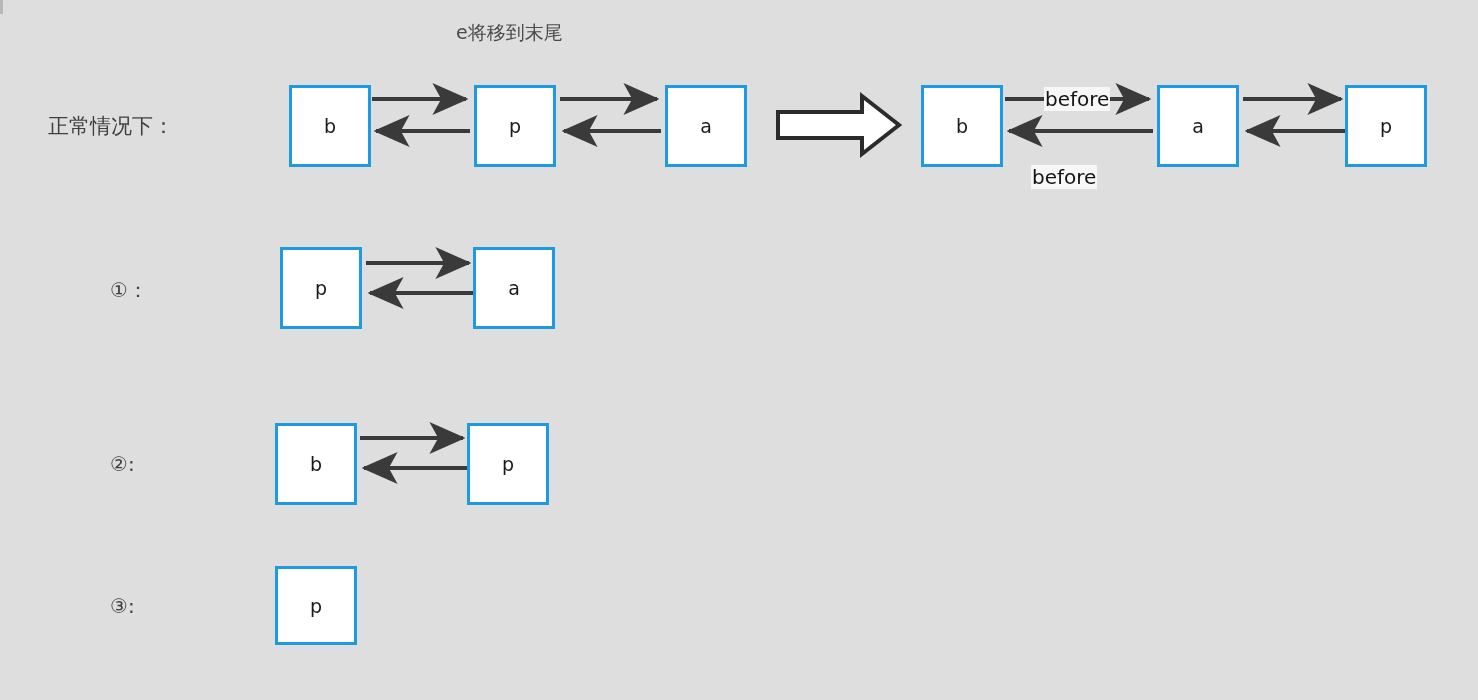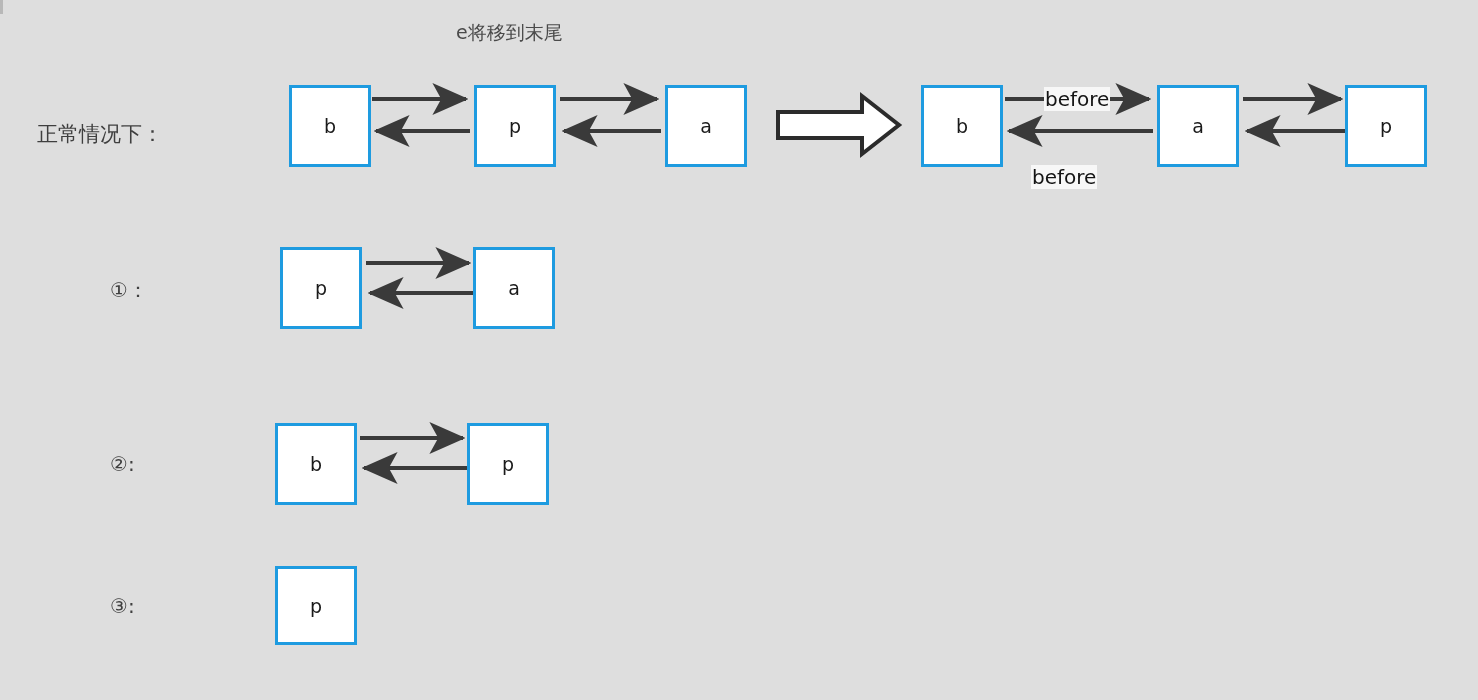--- a/index.html
+++ b/index.html
@@ -117,21 +117,21 @@
     </g>
 
     <g>
       <line x1="360" y1="438" x2="463" y2="438" stroke="#3a3a3a" stroke-width="4" marker-end="url(#ahR)"></line>
       <line x1="467" y1="468" x2="364" y2="468" stroke="#3a3a3a" stroke-width="4" marker-end="url(#ahL)"></line>
     </g>
   </svg>
 
   <div class="txt title-txt" style="left:414px; top:20px;">e将移到末尾</div>
 
-  <div class="txt row-label" style="left:37px; top:112px;margin-top:8px;">正常情况下：</div>
+  <div class="txt row-label" style="left:48px; top:112px;">正常情况下：</div>
 
   <div class="node" style="left:289px; top:85px; width:82px; height:82px;">
     <span>b</span>
   </div>
   <div class="node" style="left:474px; top:85px; width:82px; height:82px;">
     <span>p</span>
   </div>
   <div class="node" style="left:665px; top:85px; width:82px; height:82px;">
     <span>a</span>
   </div>

